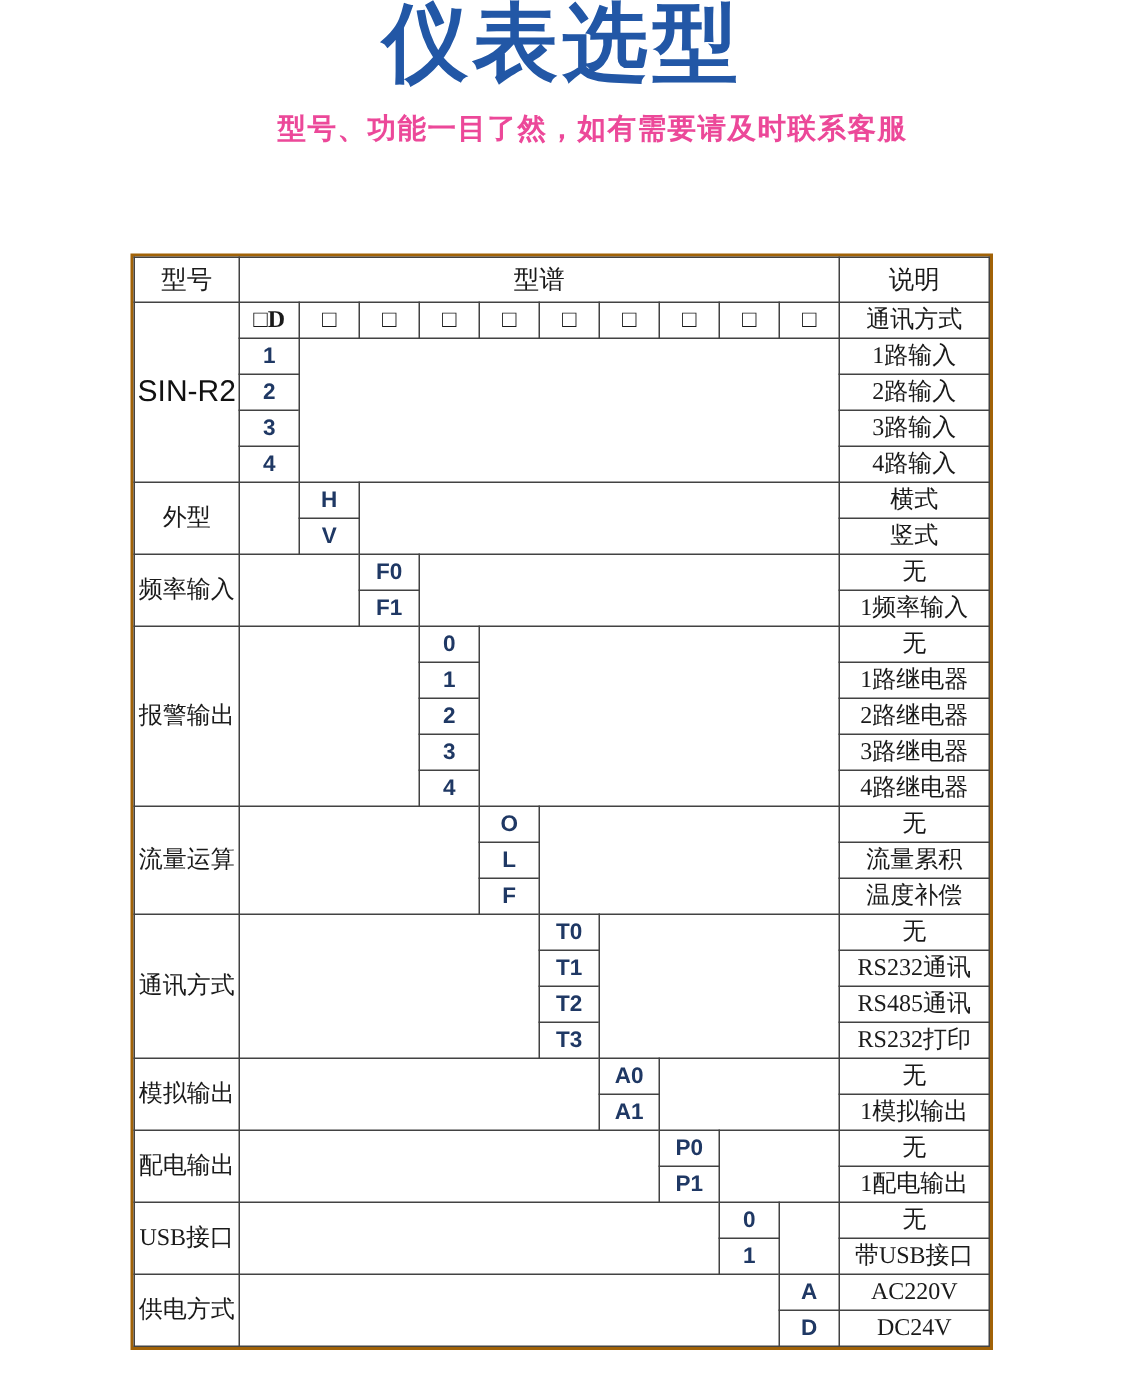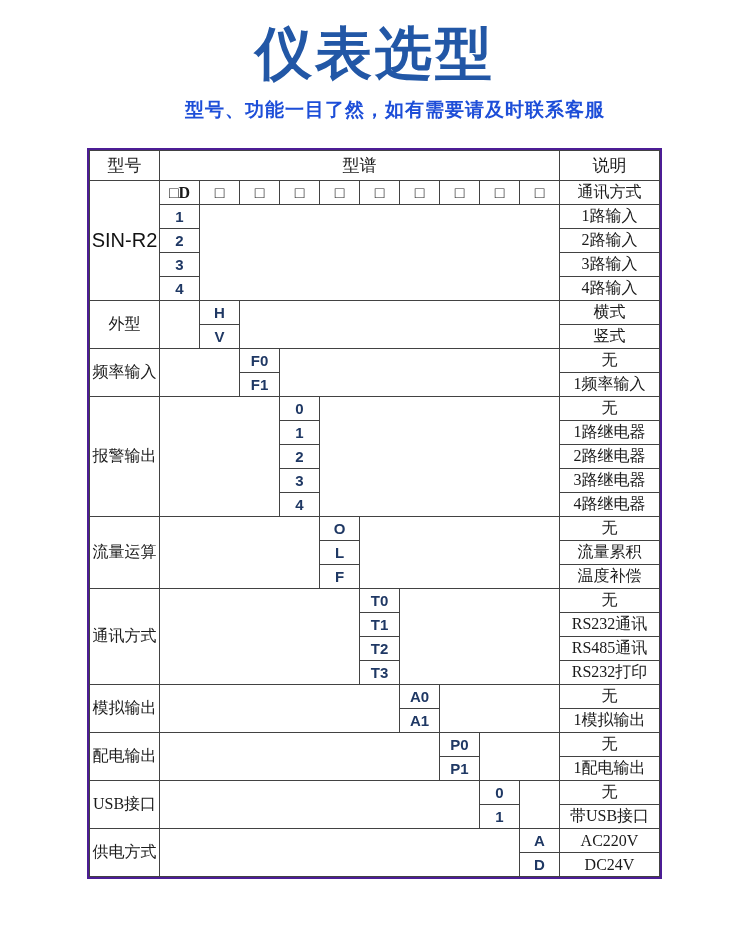--- a/index.html
+++ b/index.html
@@ -1,31 +1,31 @@
 <!DOCTYPE html>
 <html><head>
 <meta charset="utf-8">
 <style>
   html,body{margin:0;padding:0;}
   body{
     width:750px;height:926px;background:#ffffff;position:relative;
     font-family:"Liberation Sans", sans-serif;
   }
   .page-title{
-    text-align:center;padding-top:24px;font-size:57px;line-height:1.05;
+    text-align:center;font-size:57px;line-height:1.05;
     font-weight:bold;color:#2257a6;letter-spacing:3px;
     font-family:"Liberation Sans", sans-serif;
   }
   .page-subtitle{
     text-align:center;margin-top:13px;font-size:19px;font-weight:bold;
-    color:#1d4ed8;letter-spacing:1px;margin-left:40px;
+    color:#ec4899;letter-spacing:1px;margin-left:40px;
   }
   .table-wrap{
-    position:absolute;left:87px;top:148px;
-    border:2px solid #4c1d95;background:#fff;
+    position:absolute;left:87px;top:169px;
+    border:2px solid #a16207;background:#fff;
   }
   table{border-collapse:collapse;table-layout:fixed;width:570px;}
   th,td{
     border:1px solid #424242;text-align:center;vertical-align:middle;
     padding:0;overflow:hidden;white-space:nowrap;
   }
   tr.hdr-row{height:30px;}
   tr.data-row{height:24px;}
   th.hdr{
     font-family:"Liberation Serif", serif;font-weight:400;

